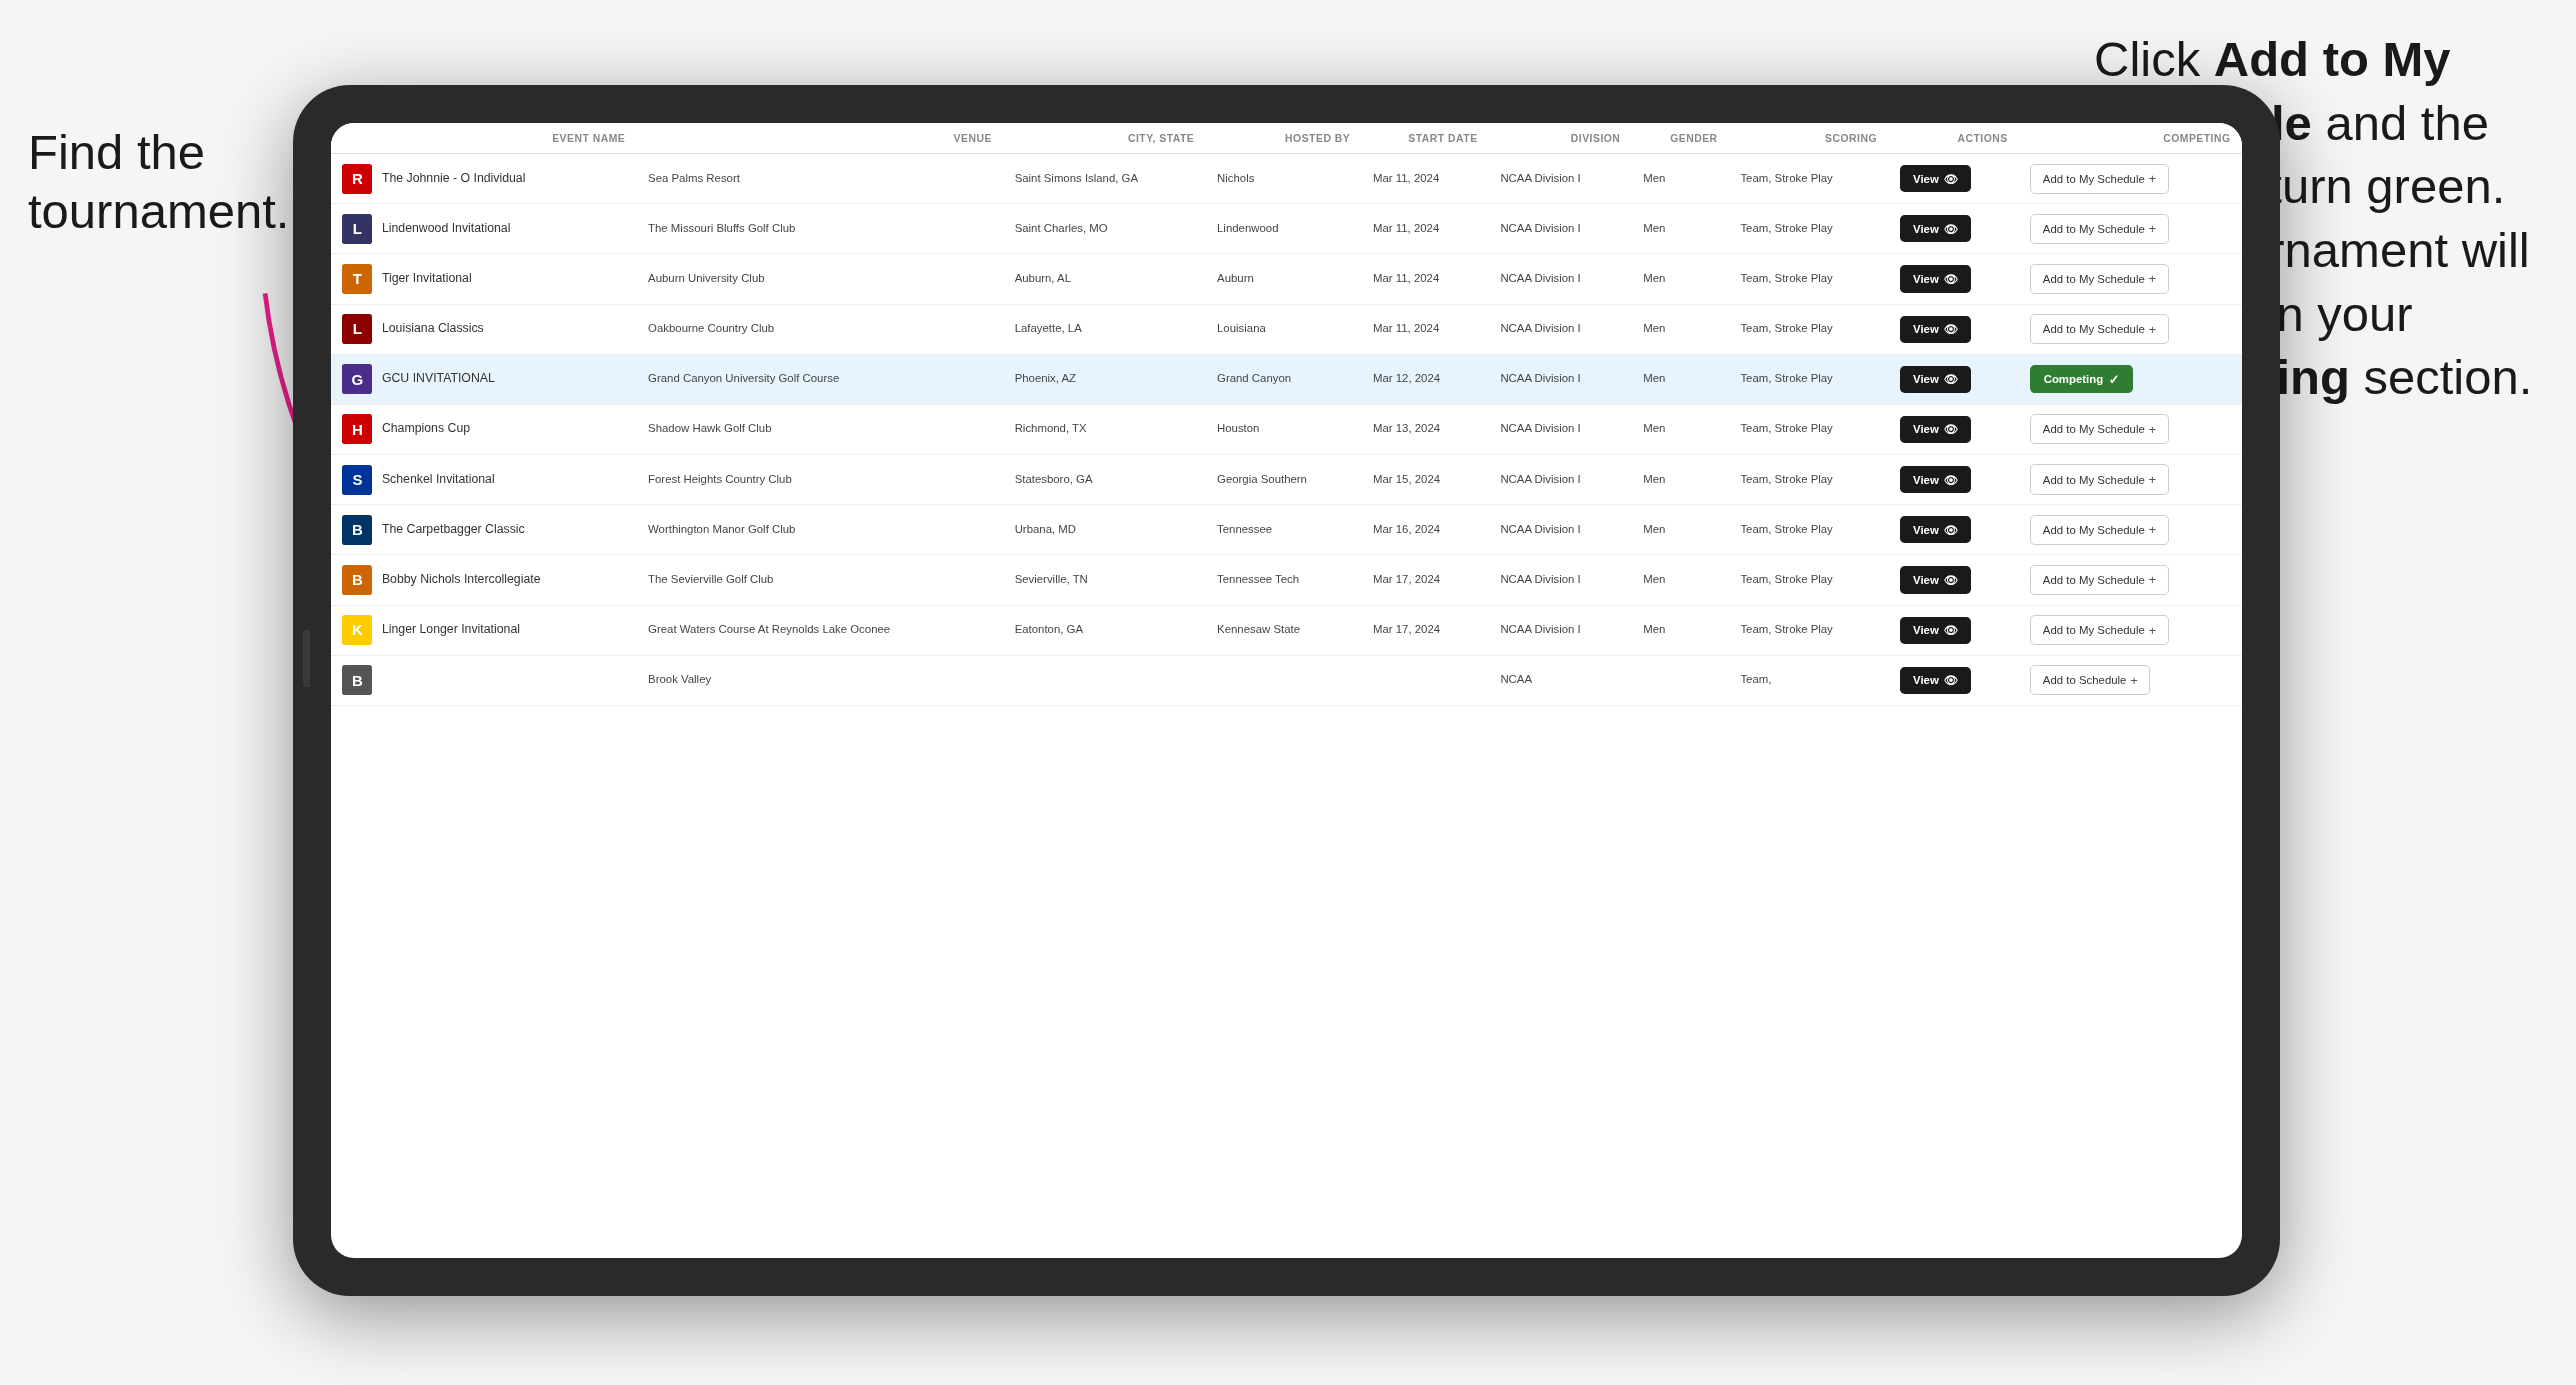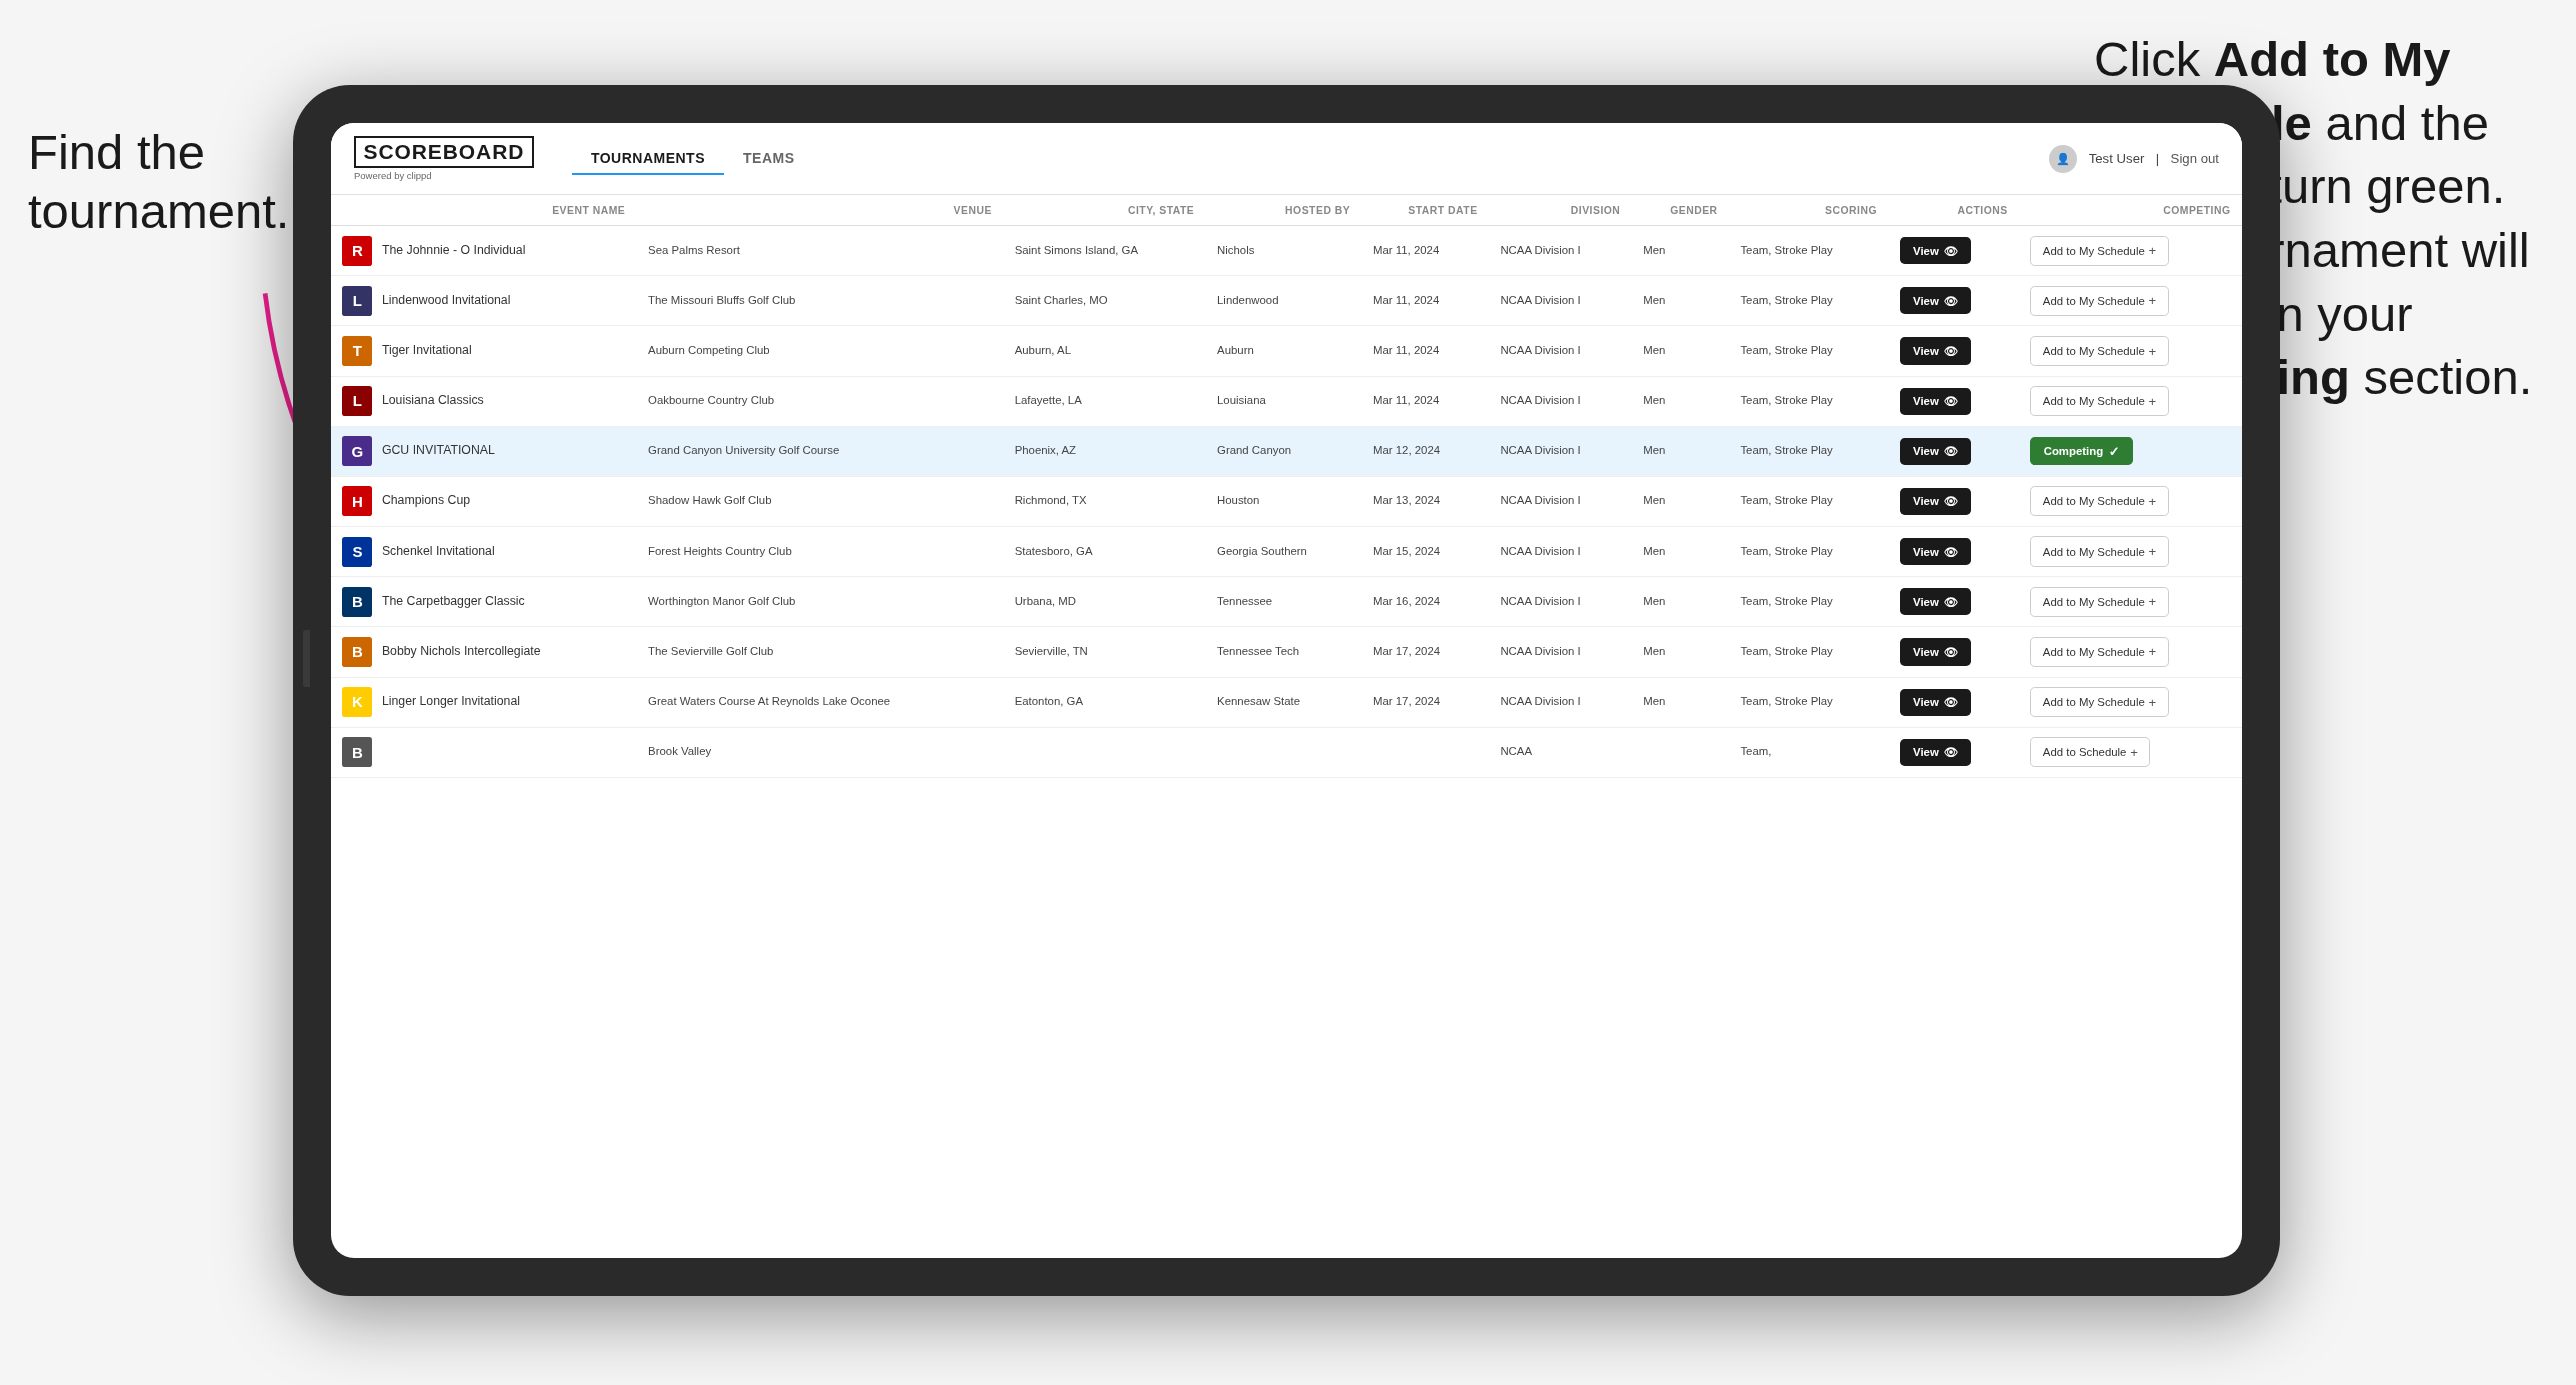--- a/index.html
+++ b/index.html
@@ -308,36 +308,20 @@
   </defs>
   <path d="M 280 30 Q 200 120 80 200" stroke="#e91e8c" stroke-width="5" fill="none" marker-end="url(#arrowhead-right)"></path>
 </svg>
 
 <div class="tablet-frame">
 
   <div style="position:absolute; left:9.5px; top:45%; width:7.6px; height:57px; background:#3a3a3a; border-radius:2.8px 0 0 2.8px;"></div>
 
   <div class="tablet-screen">
 
-    <div class="app-header">
-      <div class="logo-area">
-        <span class="logo-text">SCOREBOARD</span>
-        <span class="logo-sub">Powered by clippd</span>
-      </div>
-      <nav class="nav-tabs">
-        <div class="nav-tab active">TOURNAMENTS</div>
-        <div class="nav-tab">TEAMS</div>
-      </nav>
-      <div class="header-right">
-        <div class="user-avatar">👤</div>
-        <span>Test User</span>
-        <span>|</span>
-        <a class="sign-out-link">Sign out</a>
-      </div>
-    </div>
 
     <div class="table-container">
       <table>
         <thead>
           <tr>
             <th>EVENT NAME</th>
             <th>VENUE</th>
             <th>CITY, STATE</th>
             <th>HOSTED BY</th>
             <th>START DATE</th>
@@ -403,21 +387,21 @@
       </button>
     </td>
             </tr>
             <tr>
               <td>
     <div class="event-name-cell">
       <div class="team-logo" style="background:#cc6600; color:#fff;">T</div>
       <span class="event-name-text">Tiger Invitational</span>
     </div>
   </td>
-              <td><span class="venue-text">Auburn Competing Club</span></td>
+              <td><span class="venue-text">Auburn University Club</span></td>
               <td><span class="small-text">Auburn, AL</span></td>
               <td><span class="small-text">Auburn</span></td>
               <td><span class="small-text">Mar 11, 2024</span></td>
               <td><span class="small-text">NCAA Division I</span></td>
               <td><span class="small-text">Men</span></td>
               <td><span class="small-text">Team, Stroke Play</span></td>
               <td>
     <button class="view-btn">
       <span>View</span>
       <span class="eye-icon">👁</span>

